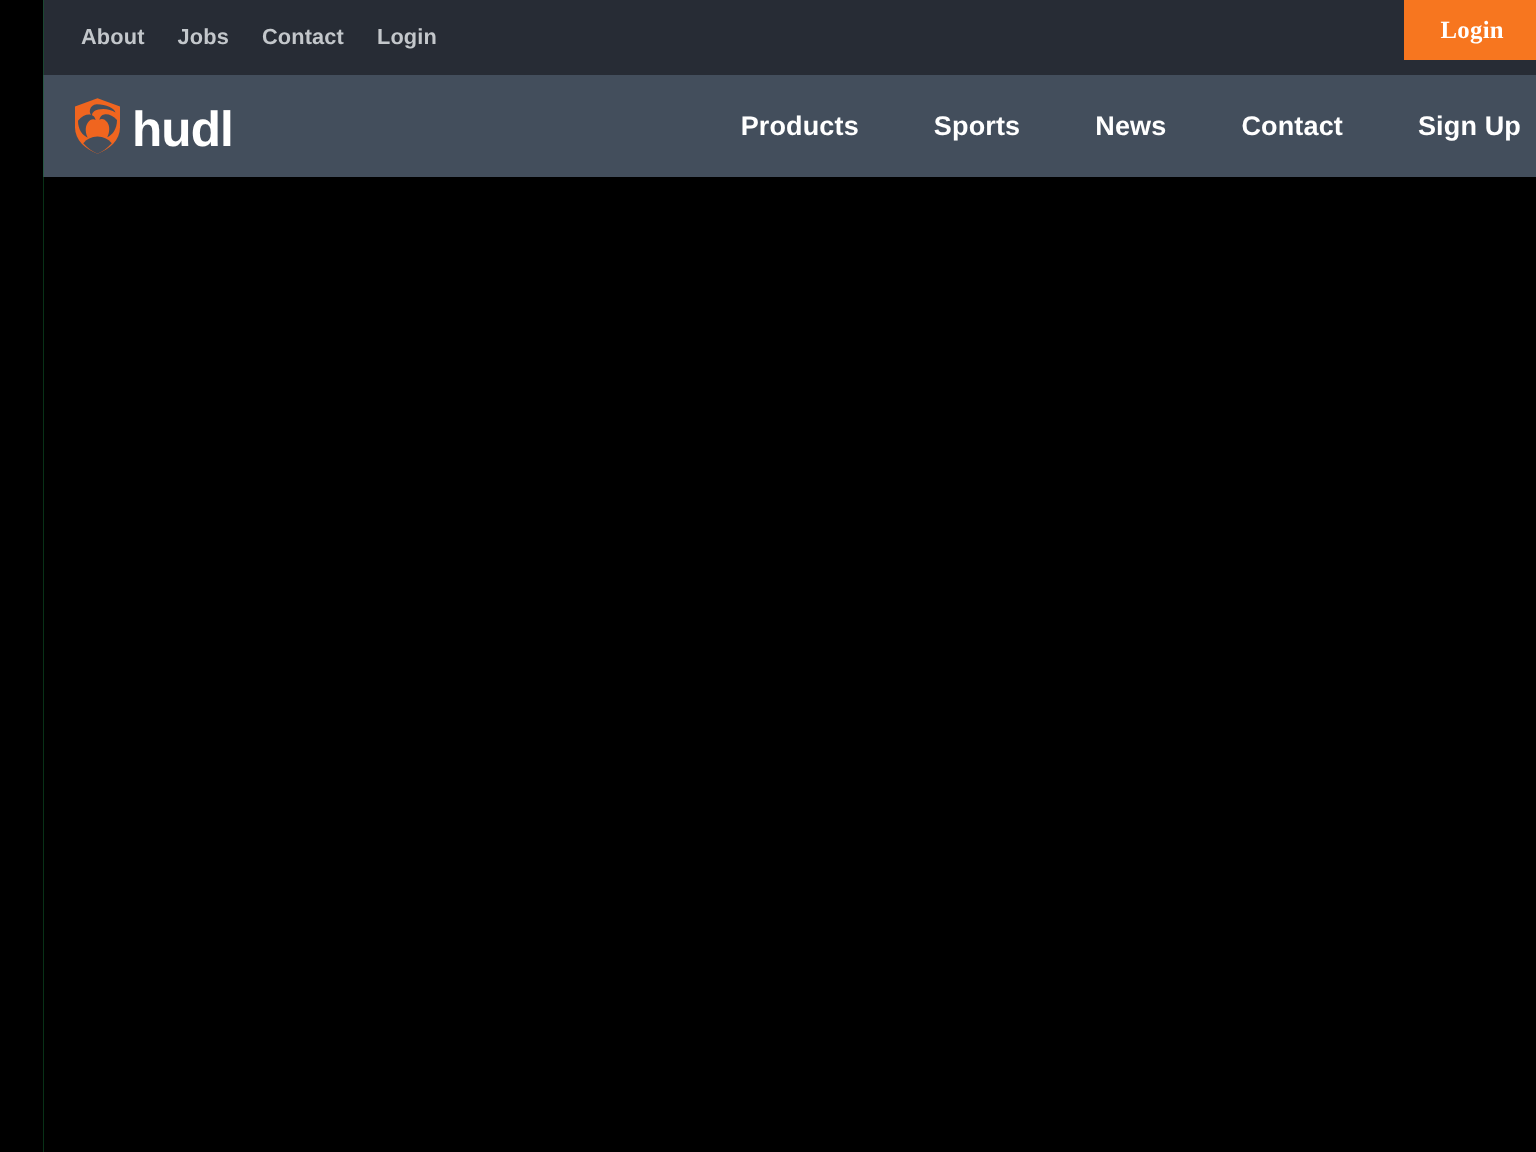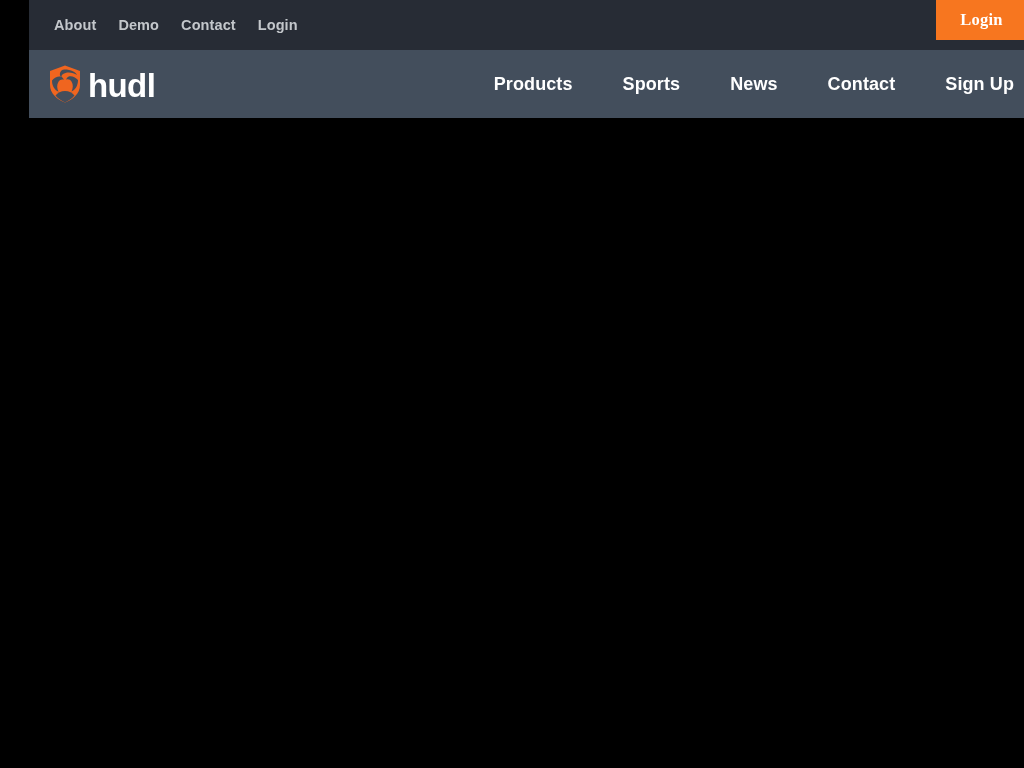--- a/index.html
+++ b/index.html
@@ -147,21 +147,21 @@
 </style>
 </head>
 <body>
 
 <div class="page">
 
   <div class="utility-bar">
 
     <nav class="utility-links">
       <a class="utility-link">About</a>
-      <a class="utility-link">Demo</a>
+      <a class="utility-link">Jobs</a>
       <a class="utility-link">Contact</a>
       <a class="utility-link">Login</a>
     </nav>
 
     <div class="login-wrap">
       <button class="login-button">Login</button>
     </div>
 
   </div>
 

